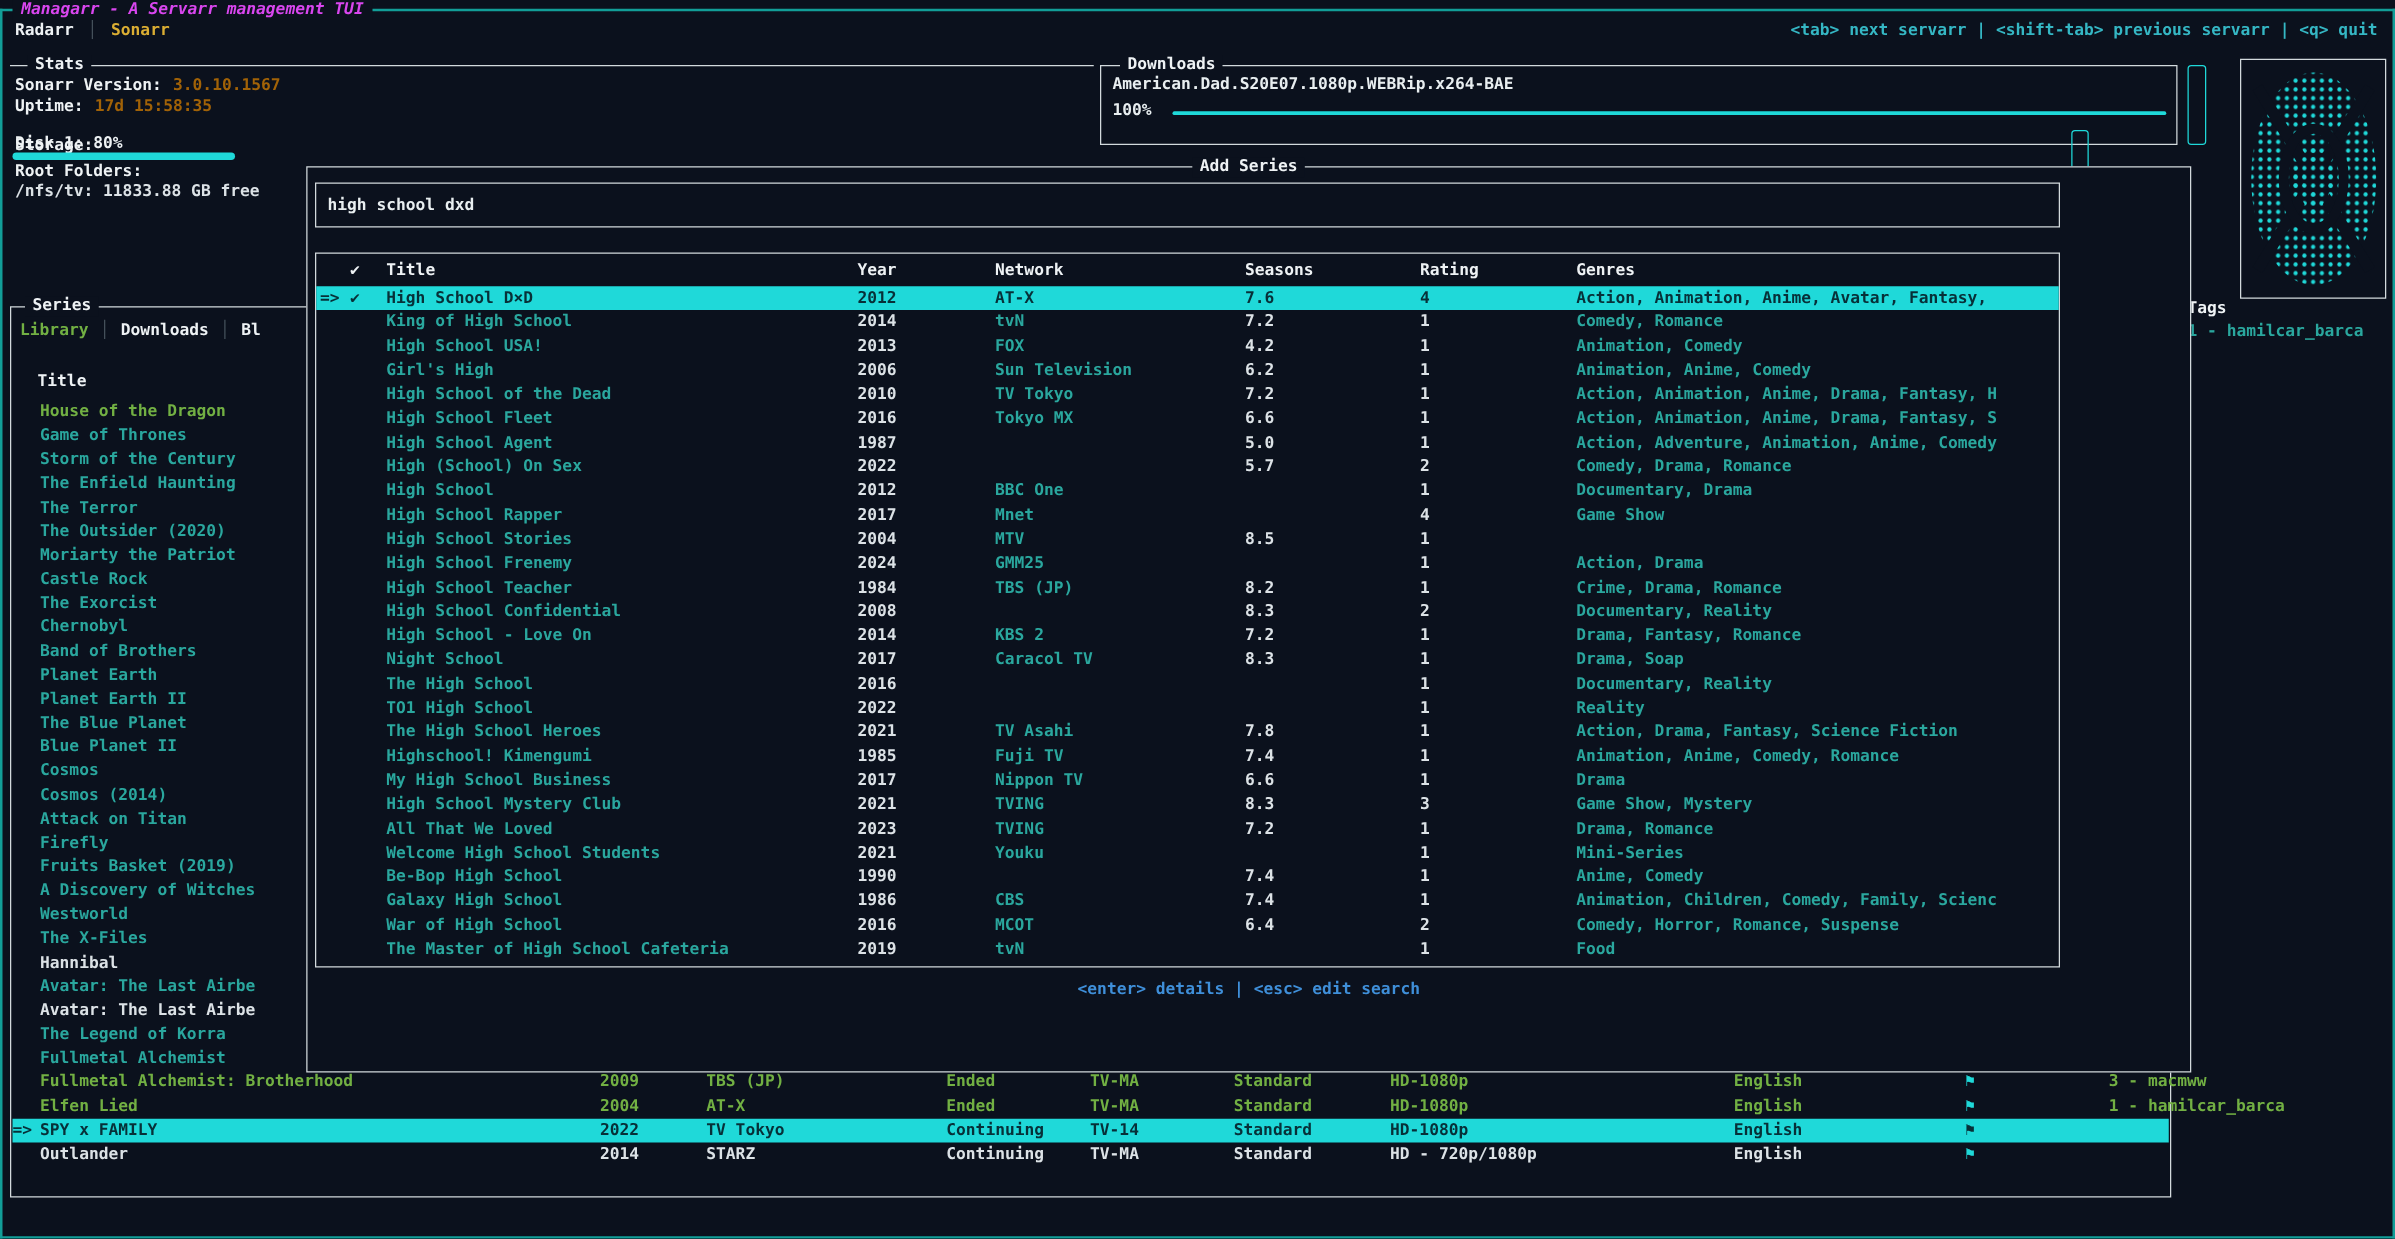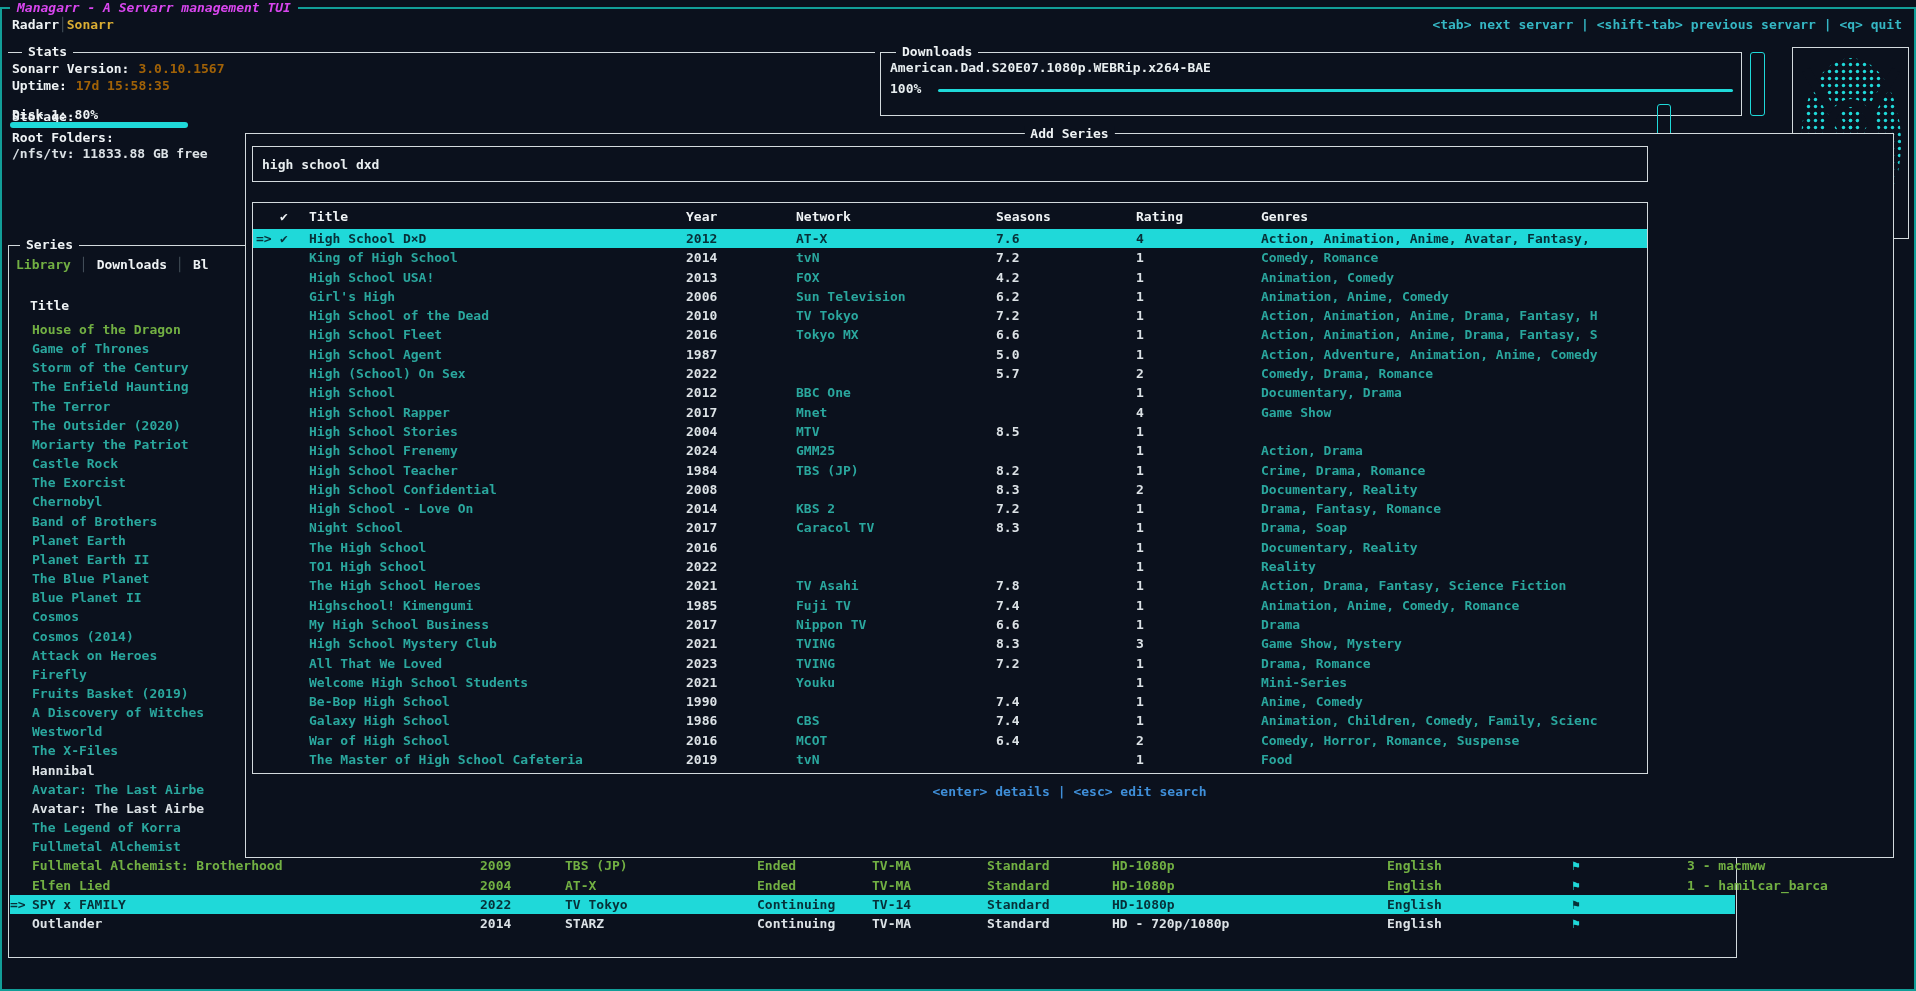--- a/index.html
+++ b/index.html
@@ -13,21 +13,21 @@
   .c-cyan{color:#1fd9d9;} .c-blue{color:#3f8fd9;} .c-helpcyan{color:#35b7c4;}
 
   
   .frame-top{top:7px;left:0;right:0;height:2px;background:#129e98;}
   .frame-bottom{bottom:0;left:0;right:0;height:2px;background:#129e98;}
   .frame-left{top:7px;bottom:0;left:0;width:2px;background:#129e98;}
   .frame-right{top:7px;bottom:0;right:0;width:2px;background:#129e98;}
 
   .app-title{left:10px;top:0;line-height:16px;background:#0b111d;padding:0 7px;color:#d946ef;font-style:italic;z-index:4;}
 
-  .tabs-row{left:12px;top:17px;display:flex;gap:0;line-height:16px;}
+  .tabs-row{left:12px;top:17px;display:flex;gap:11px;line-height:16px;}
   .tab-radarr{color:#eef2f4;} .tab-sonarr{color:#dbae33;} .tab-sep{color:#44505a;}
   .top-help{top:17px;right:14px;line-height:16px;}
 
   .panel-title{position:absolute;background:#0b111d;padding:0 6px;line-height:16px;color:#eef2f4;z-index:3;white-space:nowrap;}
 
   
   .stats-border{left:8px;top:52px;width:867px;height:0;border-top:1px solid #d3dadd;}
   .stats-title{left:22px;top:44px;}
   .stat-line{position:absolute;left:12px;line-height:15px;white-space:pre;}
   .stat-version{top:61px;} .stat-uptime{top:78px;} .stat-storage{top:109px;} .stat-disk{top:107px;}
@@ -59,21 +59,21 @@
   .s-title{left:22px;} .s-year{left:470px;} .s-net{left:555px;} .s-status{left:747px;}
   .s-cert{left:862px;} .s-prof{left:977px;} .s-qual{left:1102px;} .s-lang{left:1377px;}
   .s-tagico{left:1562px;} .s-tags{left:1677px;}
   .sel{background:#1fd9d9;}
   .sel>span{color:#073038!important;}
 
   .tags-title{left:1750px;top:239px;line-height:16px;color:#eef2f4;}
   .tags-value{left:1750px;top:258px;line-height:16px;color:#2aa79e;}
 
   
-  .popup{left:245px;top:133px;width:1649px;height:725px;background:#0b111d;border:1px solid #d3dadd;z-index:10;padding-left:41px;}
+  .popup{left:245px;top:133px;width:1508px;height:725px;background:#0b111d;border:1px solid #d3dadd;z-index:10;padding-left:41px;}
   .popup-title{left:50%;transform:translateX(-50%);top:-8px;}
   .search-input{position:absolute;left:6px;top:12px;width:1396px;height:36px;background:transparent;
                 border:1px solid #d3dadd;color:#e8eef0;font-family:inherit;font-size:13px;font-weight:bold;
                 padding:0 9px;outline:none;}
   .results-table{left:6px;top:68px;width:1396px;height:572px;border:1px solid #d3dadd;}
   #results-header{position:absolute;top:3px;left:0;right:0;height:22px;}
   #results-header>span{position:absolute;top:0;line-height:22px;color:#eef2f4;}
   #results-body{position:absolute;top:26px;left:0;right:0;}
   .r-row{position:relative;height:19.3px;line-height:19.3px;white-space:nowrap;}
   .r-row>span{position:absolute;top:0;height:19.3px;line-height:19.3px;}
@@ -196,21 +196,21 @@
       <div class="s-row">
         <span class="s-title c-teal">Blue Planet II</span>
       </div>
       <div class="s-row">
         <span class="s-title c-teal">Cosmos</span>
       </div>
       <div class="s-row">
         <span class="s-title c-teal">Cosmos (2014)</span>
       </div>
       <div class="s-row">
-        <span class="s-title c-teal">Attack on Heroes</span>
+        <span class="s-title c-teal">Attack on Titan</span>
       </div>
       <div class="s-row">
         <span class="s-title c-teal">Firefly</span>
       </div>
       <div class="s-row">
         <span class="s-title c-teal">Fruits Basket (2019)</span>
       </div>
       <div class="s-row">
         <span class="s-title c-teal">A Discovery of Witches</span>
       </div>

